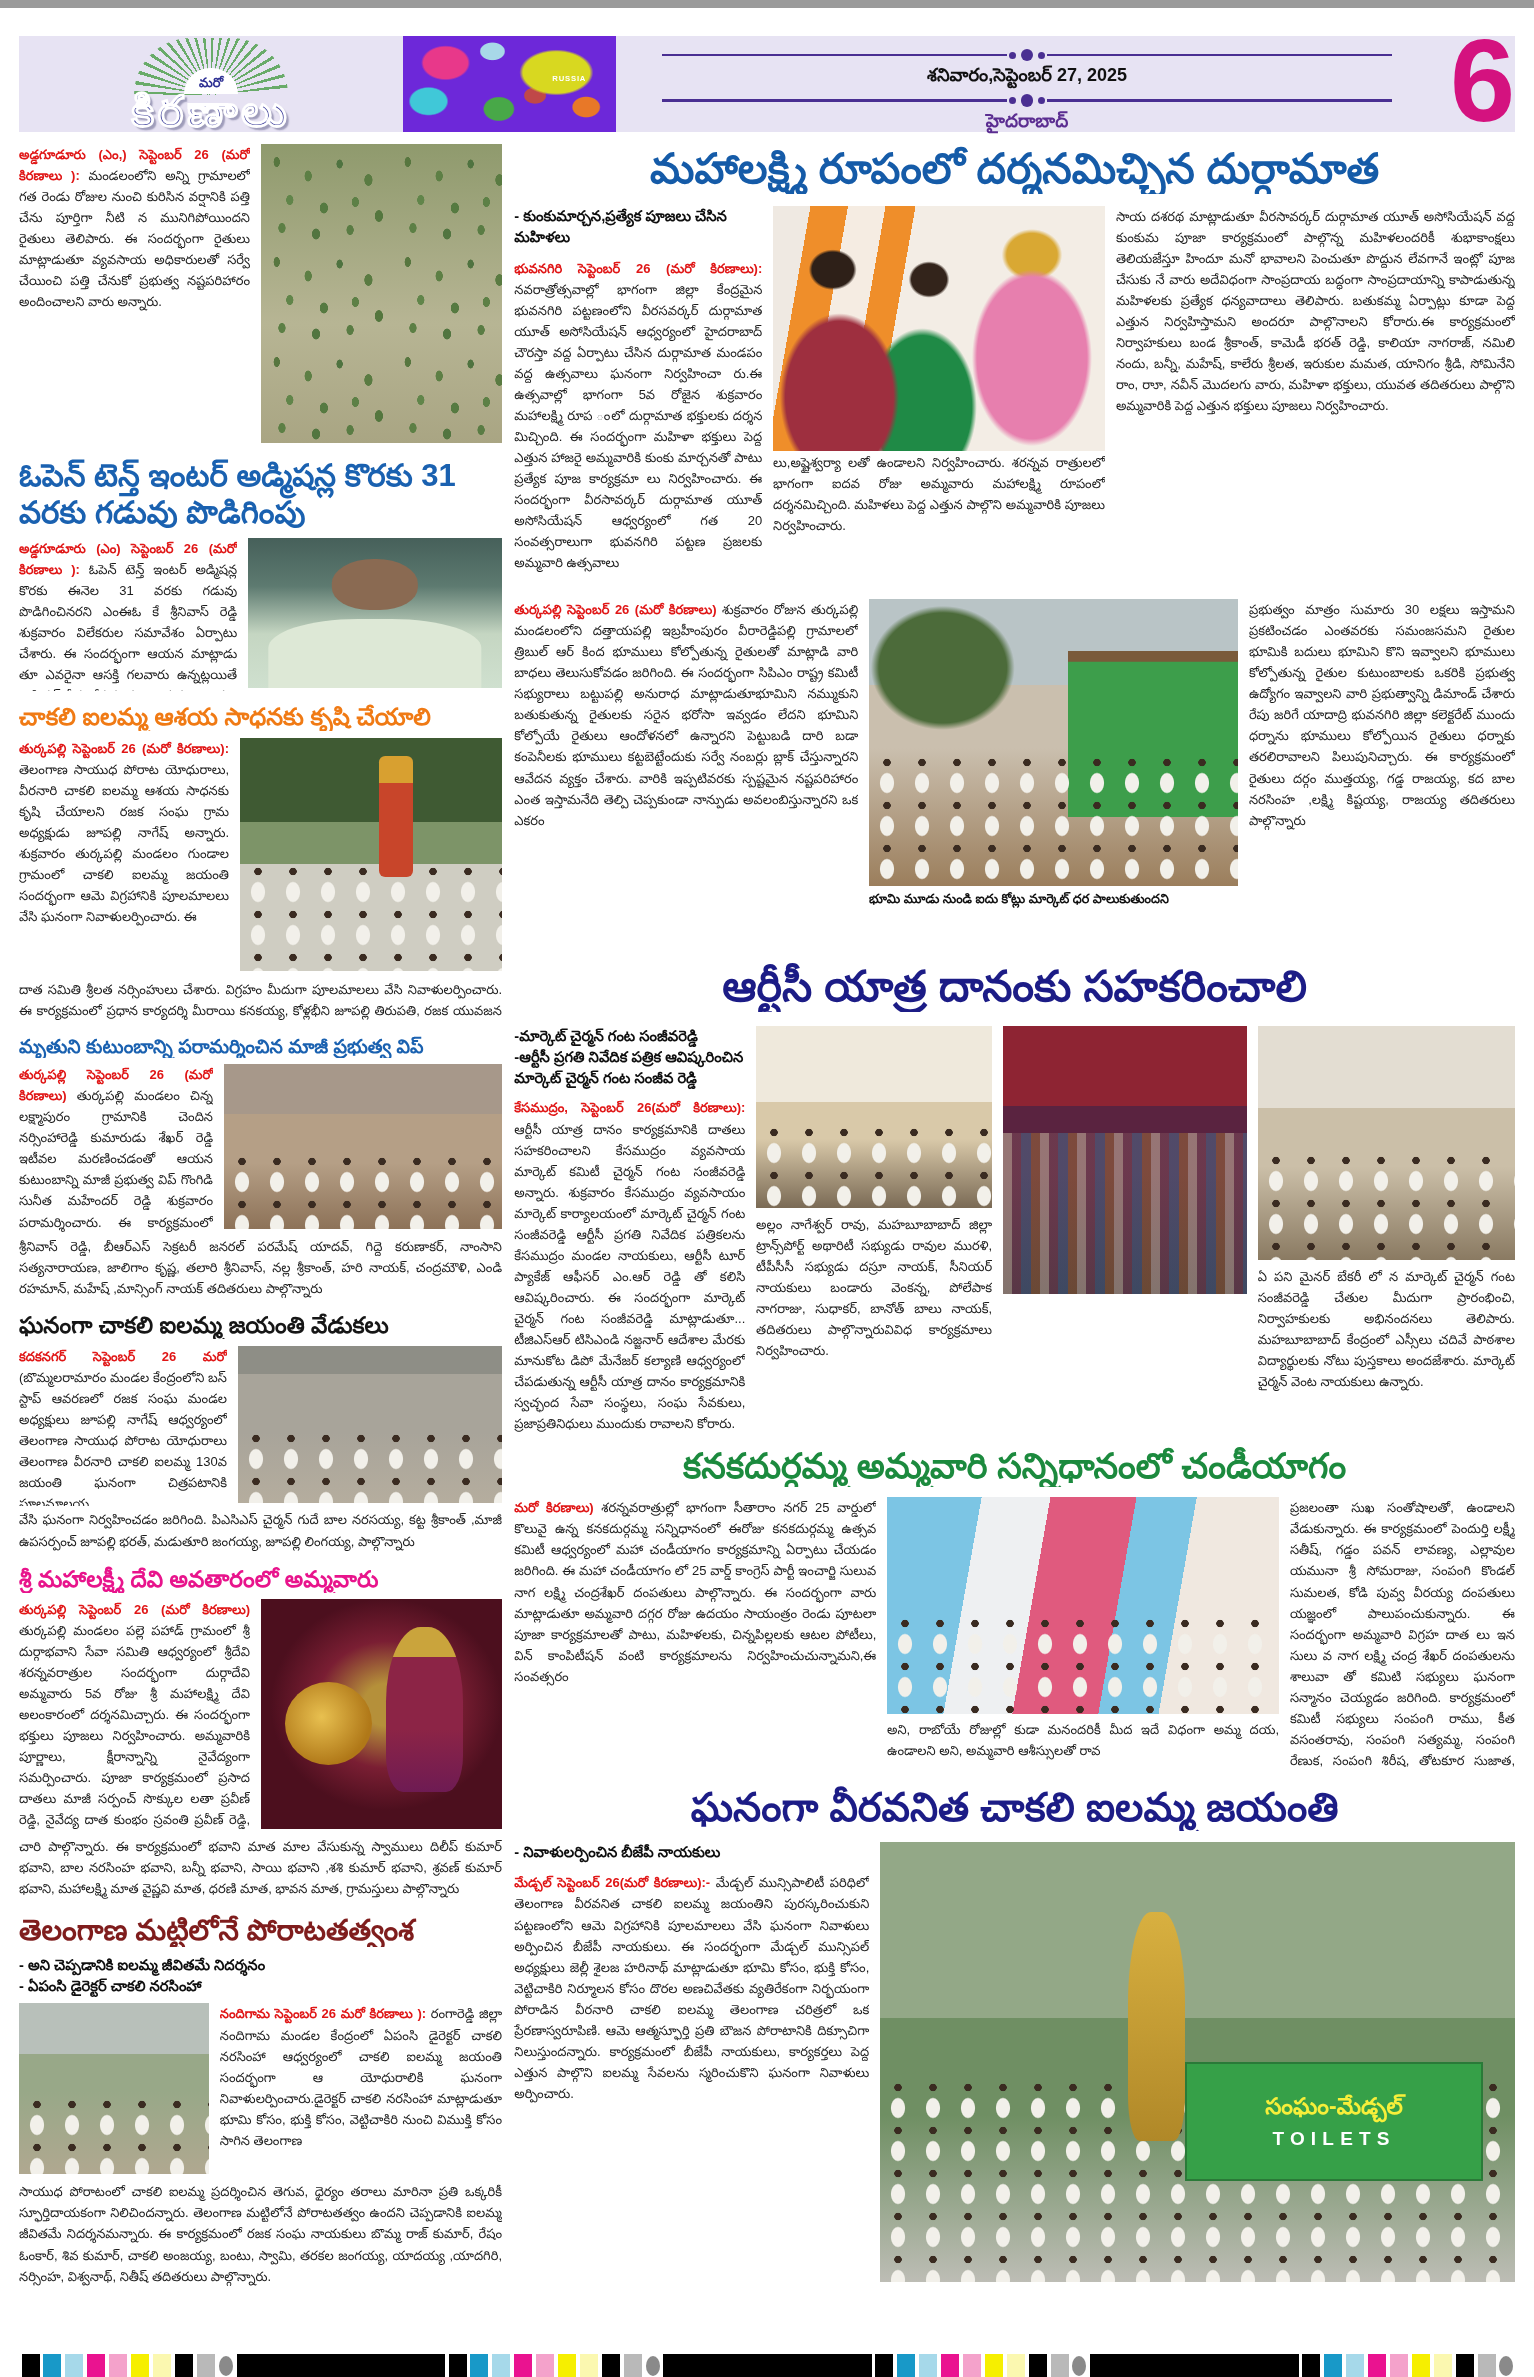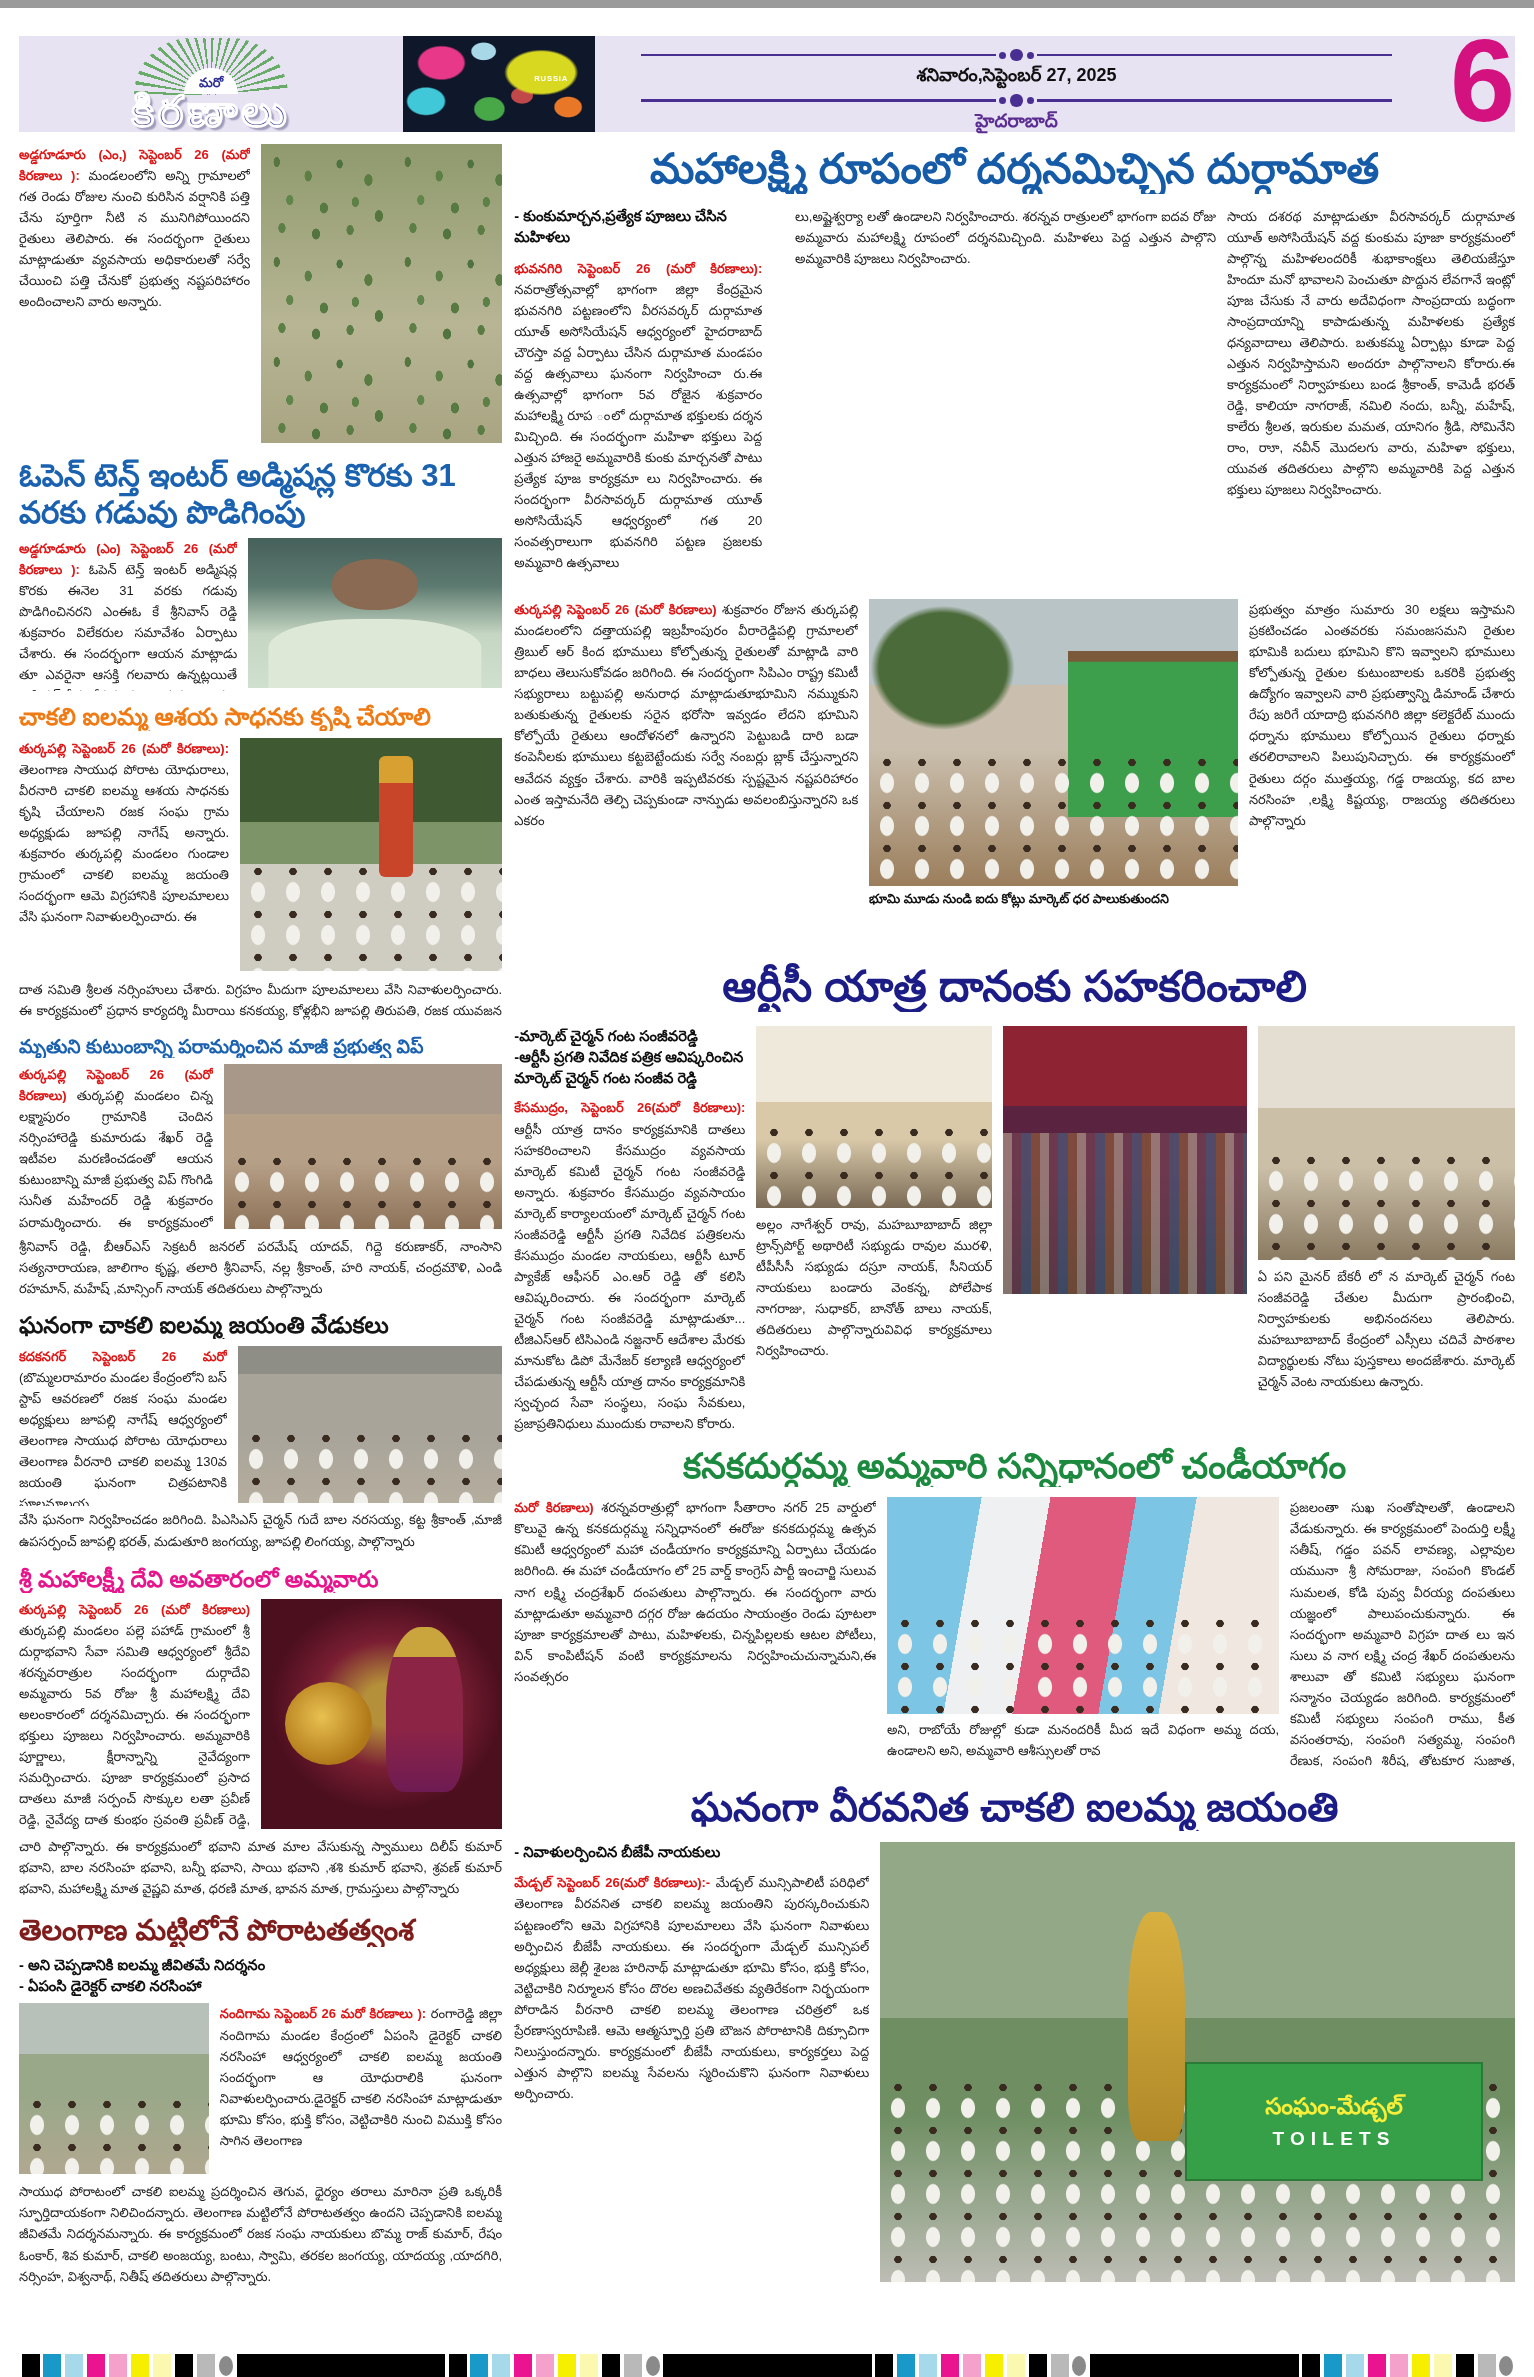--- a/index.html
+++ b/index.html
@@ -9,21 +9,21 @@
 
 .hdr{position:absolute;top:28px;left:19px;width:1496px;height:96px;display:flex;}
 .mast{width:384px;background:#e7e3f3;position:relative;overflow:hidden;flex:none}
 .rays{position:absolute;left:50%;top:1.5px;transform:translateX(-50%);width:154px;height:57px;
   border-radius:77px 77px 0 0;
   background:repeating-conic-gradient(from -82deg at 50% 100%, #69ab69 0deg 2.6deg, rgba(0,0,0,0) 2.6deg 8.2deg);}
 .mast-pre{position:absolute;left:50%;top:32px;transform:translateX(-50%);width:54px;height:26px;background:#fff;
   border-radius:27px 27px 0 0;color:#2d2f93;font-weight:bold;font-size:13px;text-align:center;padding-top:7px;z-index:2}
 .mast-title{position:absolute;left:0;right:0;top:51px;text-align:center;font-size:43px;font-weight:800;color:#2d2f93;
   -webkit-text-stroke:1.5px #fff;letter-spacing:3.9px;text-shadow:3.1px 3.1px 1.5px rgba(50,50,100,.4);z-index:1}
-.map{width:192px;background:#0f172a;position:relative;overflow:hidden;flex:none}
+.map{width:213px;background:#6d28d9;position:relative;overflow:hidden;flex:none}
 .map::before{content:"";position:absolute;inset:0;background:
   radial-gradient(49px 35px at 20% 28%, #e8388a 0 45%, transparent 50%),
   radial-gradient(74px 46px at 72% 38%, #d8d820 0 45%, transparent 50%),
   radial-gradient(40px 29px at 12% 68%, #40c8d8 0 45%, transparent 50%),
   radial-gradient(32px 25px at 45% 76%, #48a848 0 45%, transparent 50%),
   radial-gradient(29px 21.6px at 86% 74%, #e87828 0 45%, transparent 50%),
   radial-gradient(26px 18.5px at 42% 16%, #a8d8e8 0 45%, transparent 50%),
   radial-gradient(23px 17px at 62% 62%, #c04848 0 45%, transparent 50%);}
 .map-label{position:absolute;right:14%;top:40%;color:#fff;font-size:7.7px;font-weight:bold;letter-spacing:0.8px;z-index:2}
 .gnbox{width:319px;background:#3c3f9f;display:flex;flex-direction:column;align-items:center;justify-content:center;gap:6.2px;flex:none}
@@ -231,21 +231,21 @@
 
     <div class="col-r">
 
       <article class="art">
         <h2 class="hl h-blue2 center" style="font-size:42px;margin-bottom:12.3px">మహాలక్ష్మి రూపంలో దర్శనమిచ్చిన దుర్గామాత</h2>
         <div class="row" style="height:384px">
           <div class="clip" style="width:248px">
             <p class="by" style="margin-bottom:9.3px">- కుంకుమార్చన,ప్రత్యేక పూజలు చేసిన మహిళలు</p>
             <p class="body"><span class="dl">భువనగిరి సెప్టెంబర్ 26 (మరో కిరణాలు):</span> <span>నవరాత్రోత్సవాల్లో భాగంగా జిల్లా కేంద్రమైన భువనగిరి పట్టణంలోని వీరసవర్కర్ దుర్గామాత యూత్ అసోసియేషన్ ఆధ్వర్యంలో హైదరాబాద్ చౌరస్తా వద్ద ఏర్పాటు చేసిన దుర్గామాత మండపం వద్ద ఉత్సవాలు ఘనంగా నిర్వహించా రు.ఈ ఉత్సవాల్లో భాగంగా 5వ రోజైన శుక్రవారం మహాలక్ష్మి రూప ంలో దుర్గామాత భక్తులకు దర్శన మిచ్చింది. ఈ సందర్భంగా మహిళా భక్తులు పెద్ద ఎత్తున హాజరై అమ్మవారికి కుంకు మార్చనతో పాటు ప్రత్యేక పూజ కార్యక్రమా లు నిర్వహించారు. ఈ సందర్భంగా వీరసావర్కర్ దుర్గామాత యూత్ అసోసియేషన్ ఆధ్వర్యంలో గత 20 సంవత్సరాలుగా భువనగిరి పట్టణ ప్రజలకు అమ్మవారి ఉత్సవాలు</span></p>
           </div>
-          <div style="width:443px;display:flex;gap:22px">
+          <div style="width:332px;display:flex;flex-direction:column;gap:1px">
             <div class="photo ph-darshan" style="height:245px"></div>
             <p class="body clip" style="flex:1">లు,అష్టైశ్వర్యా లతో ఉండాలని నిర్వహించారు. శరన్నవ రాత్రులలో భాగంగా ఐదవ రోజు అమ్మవారు మహాలక్ష్మి రూపంలో దర్శనమిచ్చింది. మహిళలు పెద్ద ఎత్తున పాల్గొని అమ్మవారికి పూజలు నిర్వహించారు.</p>
           </div>
           <p class="body clip" style="flex:1">సాయ దశరథ మాట్లాడుతూ వీరసావర్కర్ దుర్గామాత యూత్ అసోసియేషన్ వద్ద కుంకుమ పూజా కార్యక్రమంలో పాల్గొన్న మహిళలందరికీ శుభాకాంక్షలు తెలియజేస్తూ హిందూ మనో భావాలని పెంచుతూ పొద్దున లేవగానే ఇంట్లో పూజ చేసుకు నే వారు అదేవిధంగా సాంప్రదాయ బద్ధంగా సాంప్రదాయాన్ని కాపాడుతున్న మహిళలకు ప్రత్యేక ధన్యవాదాలు తెలిపారు. బతుకమ్మ ఏర్పాట్లు కూడా పెద్ద ఎత్తున నిర్వహిస్తామని అందరూ పాల్గొనాలని కోరారు.ఈ కార్యక్రమంలో నిర్వాహకులు బండ శ్రీకాంత్, కామెడీ భరత్ రెడ్డి, కాలియా నాగరాజ్, నమిలి నందు, బన్నీ, మహేష్, కాలేరు శ్రీలత, ఇరుకుల మమత, యానిగం శ్రీడి, సోమినేని రాం, రాూ, నవీన్ మొదలగు వారు, మహిళా భక్తులు, యువత తదితరులు పాల్గొని అమ్మవారికి పెద్ద ఎత్తున భక్తులు పూజలు నిర్వహించారు.</p>
         </div>
       </article>
 
       <article class="art">
         <div class="row" style="height:345px">
           <p class="body clip" style="width:344px"><span class="dl">తుర్కపల్లి సెప్టెంబర్ 26 (మరో కిరణాలు)</span> <span>శుక్రవారం రోజున తుర్కపల్లి మండలంలోని దత్తాయపల్లి ఇబ్రహీంపురం వీరారెడ్డిపల్లి గ్రామాలలో త్రిబుల్ ఆర్ కింద భూములు కోల్పోతున్న రైతులతో మాట్లాడి వారి బాధలు తెలుసుకోవడం జరిగింది. ఈ సందర్భంగా సిపిఎం రాష్ట్ర కమిటీ సభ్యురాలు బట్టుపల్లి అనురాధ మాట్లాడుతూభూమిని నమ్ముకుని బతుకుతున్న రైతులకు సరైన భరోసా ఇవ్వడం లేదని భూమిని కోల్పోయే రైతులు ఆందోళనలో ఉన్నారని పెట్టుబడి దారి బడా కంపెనీలకు భూములు కట్టబెట్టేందుకు సర్వే నంబర్లు బ్లాక్ చేస్తున్నారని ఆవేదన వ్యక్తం చేశారు. వారికి ఇప్పటివరకు స్పష్టమైన నష్టపరిహారం ఎంత ఇస్తామనేది తెల్పి చెప్పకుండా నాన్పుడు అవలంబిస్తున్నారని ఒక ఎకరం</span></p>

